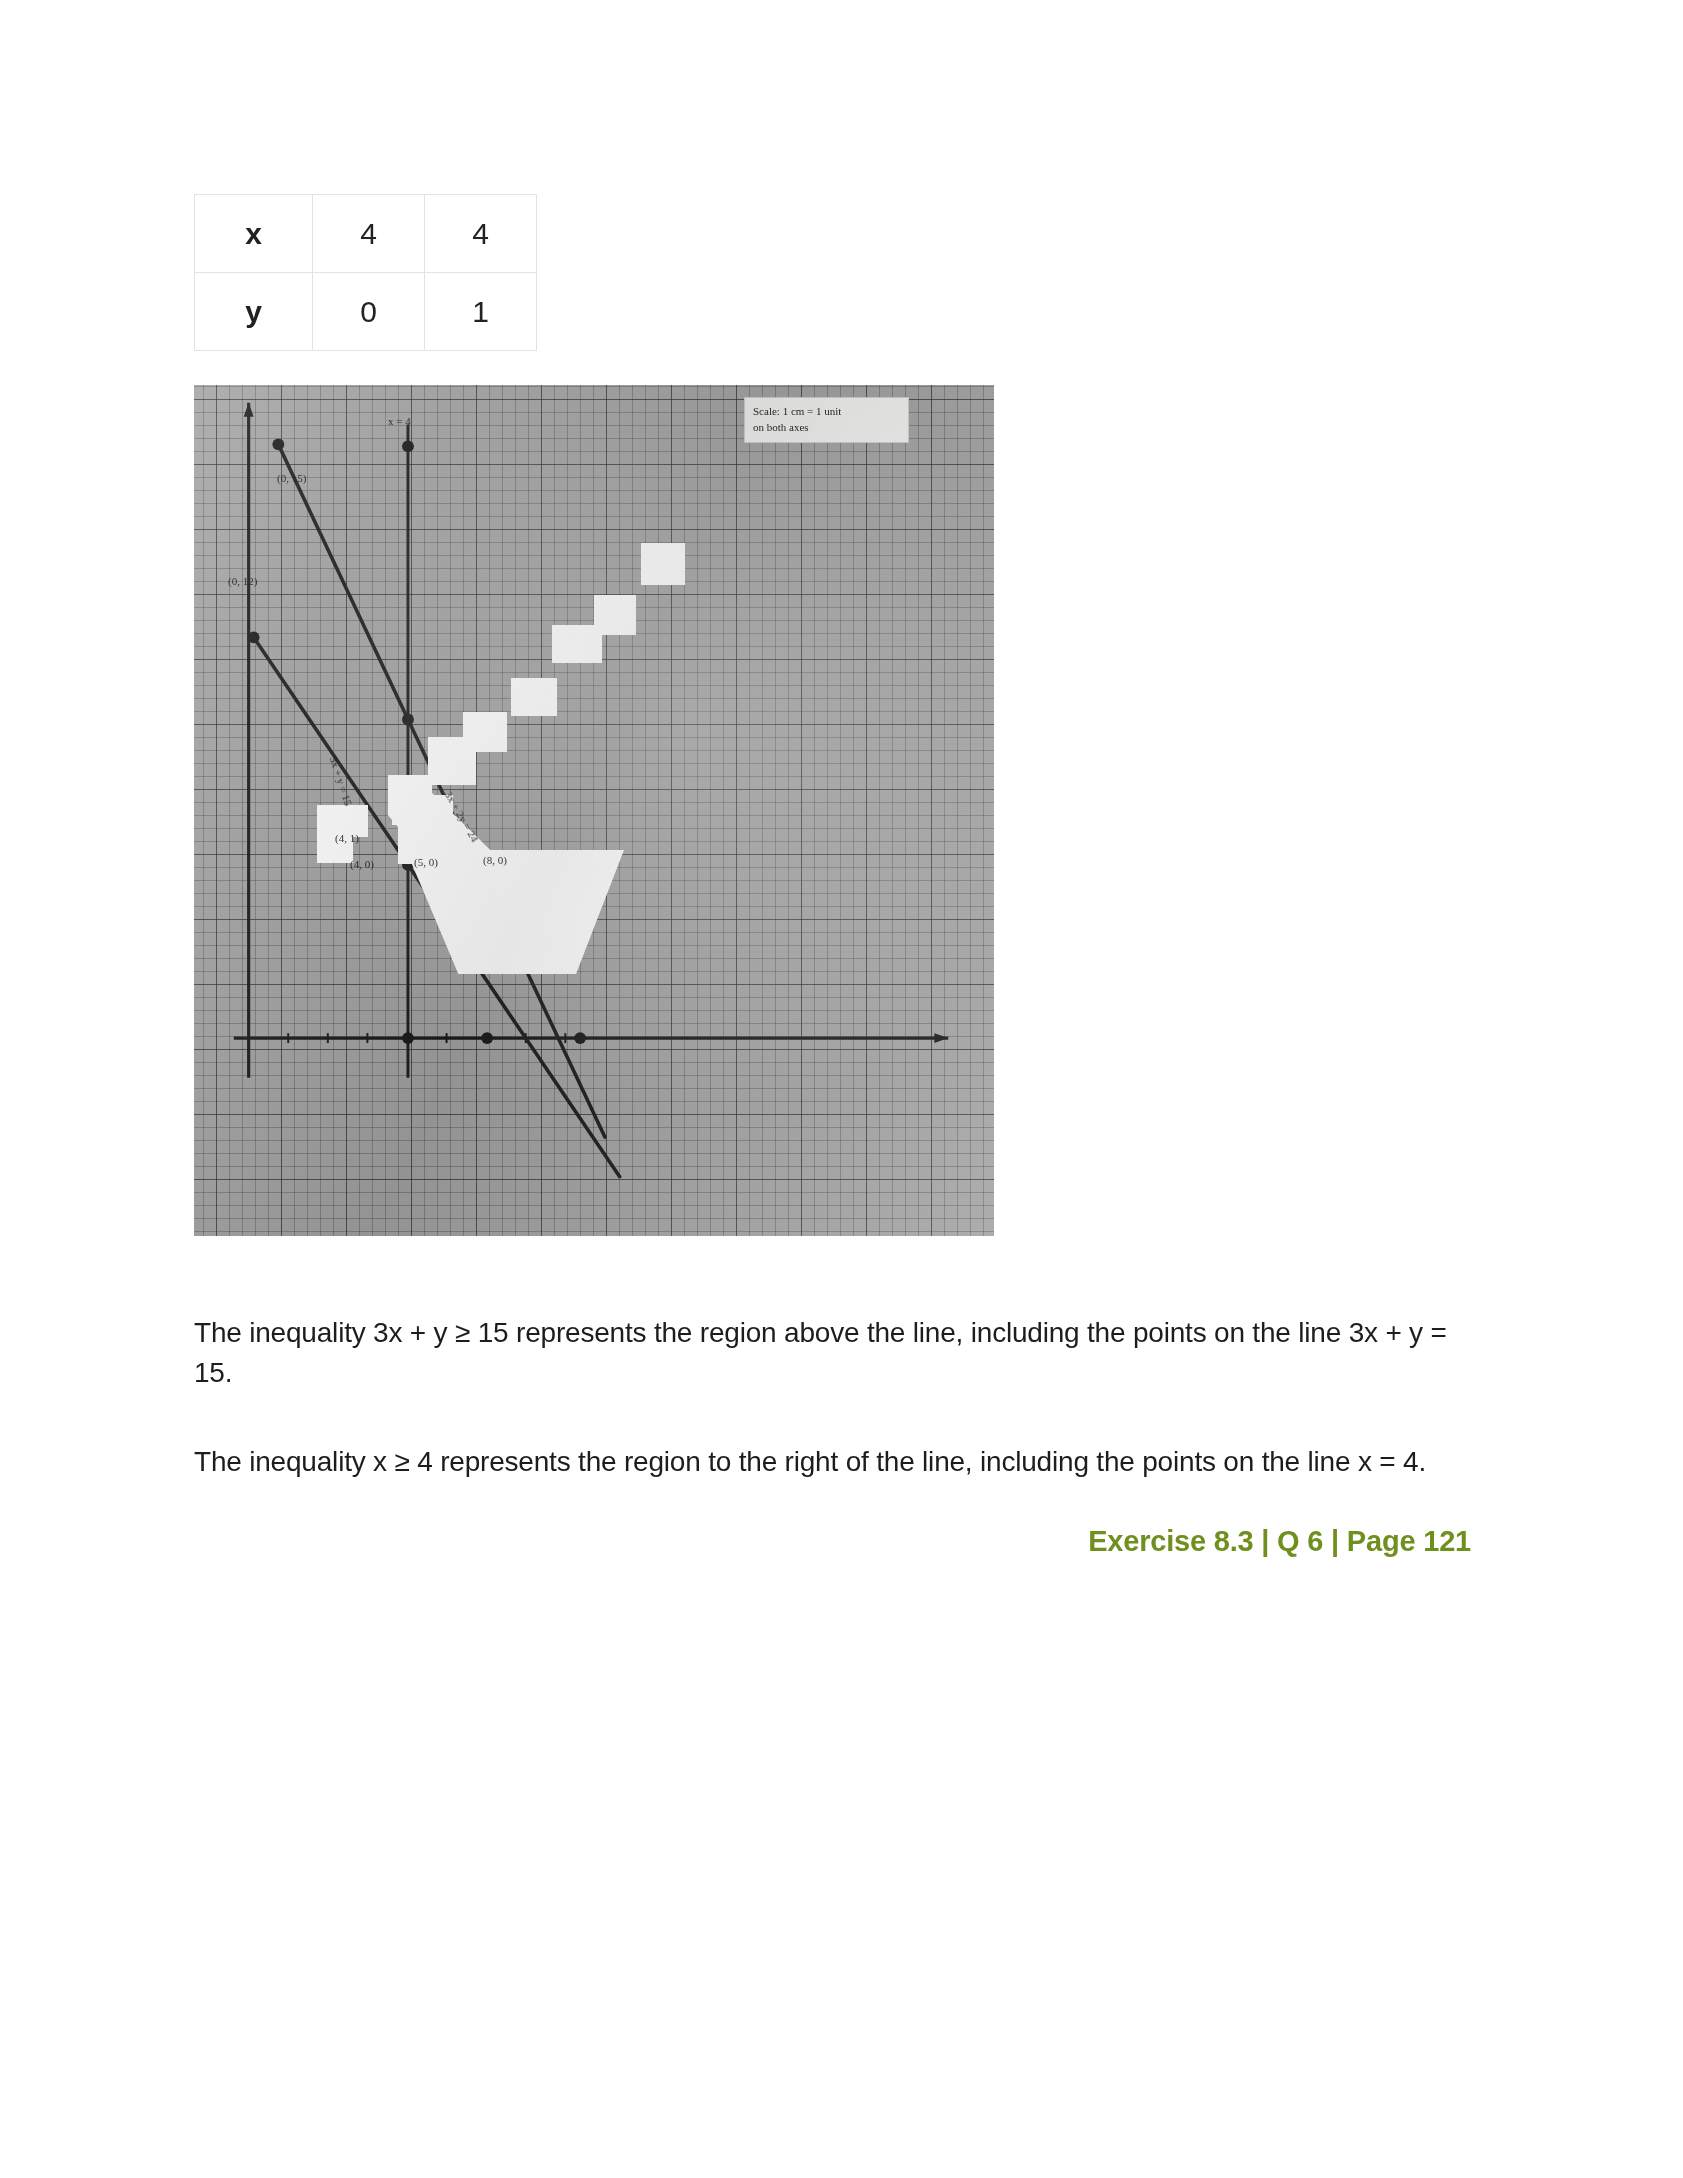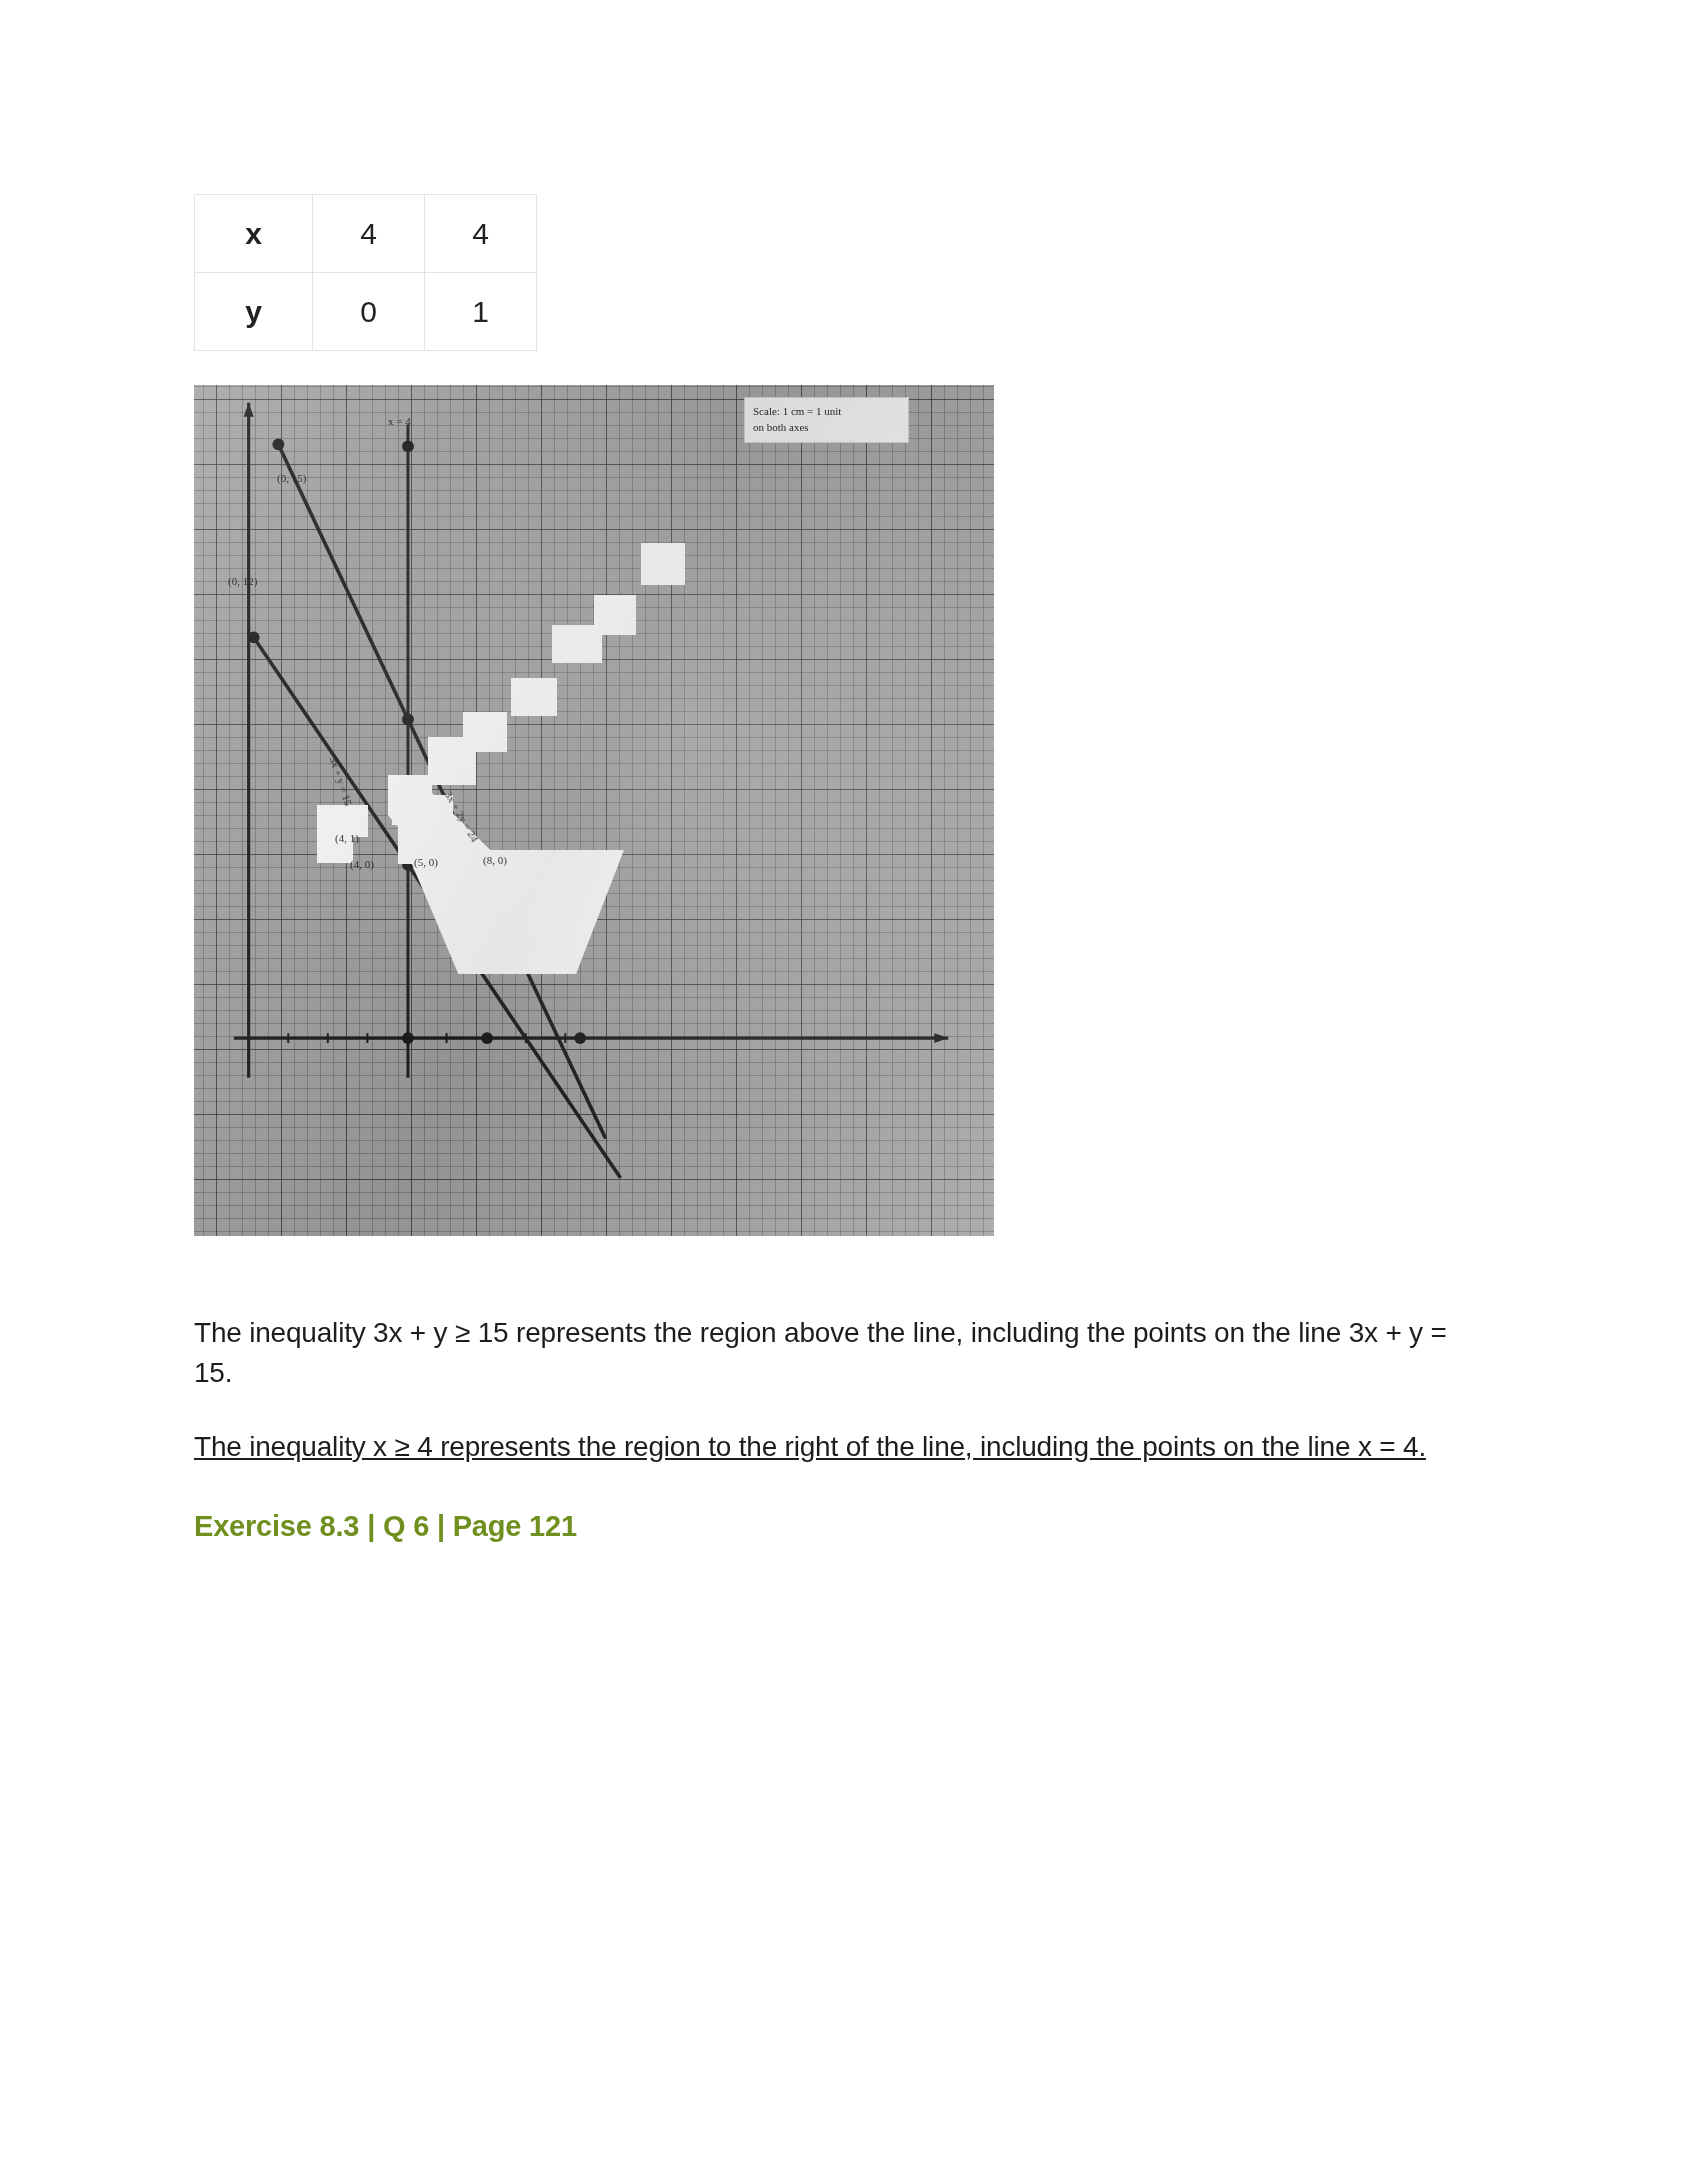--- a/index.html
+++ b/index.html
@@ -134,29 +134,30 @@
   
   .para {
     font-size: 28px;
     line-height: 1.42;
     color: #1d1d1d;
     margin: 0;
     letter-spacing: -0.2px;
   }
   .para-1 { margin-top: 40px; }
   .para-2 { margin-top: 77px; }
-  .para-3 { margin-top: 34px; text-decoration: underline; }
+  .para-3 { margin-top: 49px; }
   .para-concl { margin-top: 46px; }
 
   .ex-heading {
     margin-top: 44px;
     font-size: 29px;
     font-weight: bold;
     color: #6f8f1e;
     letter-spacing: -0.2px;
+    text-align: right;
   }
   .para-q { margin-top: 53px; }
 </style>
 </head>
 <body>
 
 <div class="page">
   <div class="content">
 
     <table class="value-table">

